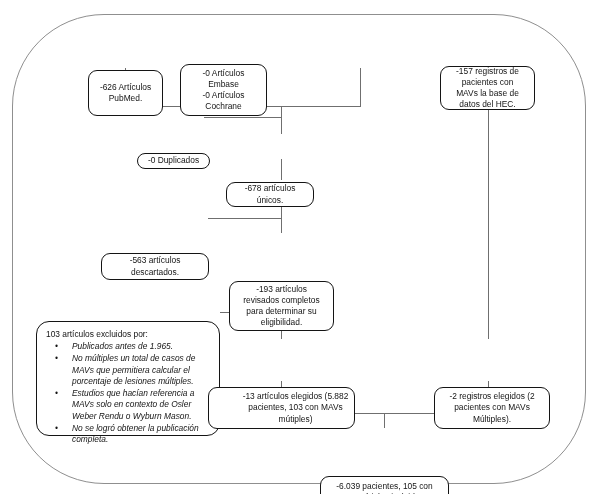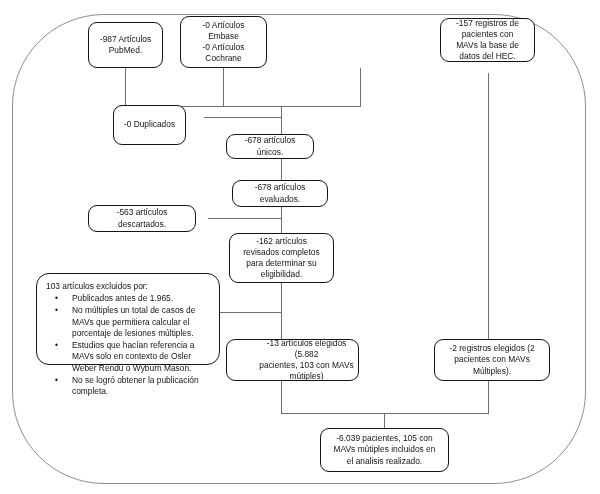--- a/index.html
+++ b/index.html
@@ -38,20 +38,21 @@
     background: #ffffff;
     display: flex;
     align-items: center;
     justify-content: center;
     text-align: center;
     color: #141414;
     font-size: 8.4px;
     line-height: 11.2px;
     padding: 2px 4px;
     z-index: 3;
+    margin-top: 48px;
   }
   .node .txt {
     display: block;
     white-space: pre-line;
   }
   
   .node.listbox {
     display: block;
     padding: 7px 8px 7px 9px;
     text-align: left;
@@ -67,20 +68,21 @@
     margin: 0;
     padding: 0 0 0 22px;
     list-style: none;
   }
   .listbox li {
     position: relative;
     font-size: 8.4px;
     line-height: 11.4px;
     margin: 0 0 0.5px 0;
     padding-left: 4px;
+    font-style: italic;
   }
   .listbox li:before {
     content: "\2022";
     position: absolute;
     left: -13px;
     top: 0;
     font-size: 8.4px;
   }
   
   .ln {
@@ -119,75 +121,71 @@
   <div class="ln h" style="left:220px; top:312px; width:62px;"></div>
 
   <div class="ln v" style="left:488px; top:73px; height:266px;"></div>
 
   <div class="ln v" style="left:281px; top:381px; height:32px;"></div>
   <div class="ln v" style="left:488px; top:381px; height:32px;"></div>
   <div class="ln h" style="left:281px; top:413px; width:208px;"></div>
   <div class="ln v" style="left:384px; top:413px; height:15px;"></div>
 
   <div class="node" style="left:88px; top:22px; width:75px; height:46px;">
-    <span class="txt">-987 Artículos
+    <span class="txt">-626 Artículos
 PubMed.</span>
   </div>
 
   <div class="node" style="left:180px; top:16px; width:87px; height:52px;">
     <span class="txt">-0 Artículos
 Embase
 -0 Artículos
 Cochrane</span>
   </div>
 
 
   <div class="node" style="left:440px; top:18px; width:95px; height:44px;">
     <span class="txt">-157 registros de
 pacientes con
 MAVs la base de
 datos del HEC.</span>
   </div>
 
-  <div class="node" style="left:113px; top:105px; width:73px; height:40px;">
+  <div class="node" style="left:137px; top:105px; width:73px; height:16px;">
     <span class="txt">-0 Duplicados</span>
   </div>
 
   <div class="node" style="left:226px; top:134px; width:88px; height:25px;">
     <span class="txt">-678 artículos únicos.</span>
   </div>
 
-  <div class="node" style="left:232px; top:180px; width:96px; height:27px;">
-    <span class="txt">-678 artículos
-evaluados.</span>
-  </div>
-
-  <div class="node" style="left:88px; top:205px; width:108px; height:27px;">
+
+  <div class="node" style="left:101px; top:205px; width:108px; height:27px;">
     <span class="txt">-563 artículos
 descartados.</span>
   </div>
 
   <div class="node" style="left:229px; top:233px; width:105px; height:50px;">
-    <span class="txt">-162 artículos
+    <span class="txt">-193 artículos
 revisados completos
 para determinar su
 eligibilidad.</span>
   </div>
 
-  <div class="node listbox" style="left:36px; top:273px; width:184px; height:92px;">
+  <div class="node listbox" style="left:36px; top:273px; width:184px; height:115px;">
     <span class="lb-title">103 artículos excluidos por:</span>
     <ul>
       <li>Publicados antes de 1.965.</li>
       <li>No múltiples un total de casos de MAVs que permitiera calcular el porcentaje de lesiones múltiples.</li>
       <li>Estudios que hacían referencia a MAVs solo en contexto de Osler Weber Rendu o Wyburn Mason.</li>
       <li>No se logró obtener la publicación completa.</li>
     </ul>
   </div>
 
-  <div class="node" style="left:226px; top:339px; width:133px; height:42px;padding-left:32px;">
+  <div class="node" style="left:208px; top:339px; width:147px; height:42px;padding-left:32px;">
     <span class="txt">-13 artículos elegidos (5.882
 pacientes, 103 con MAVs
 mútiples)</span>
   </div>
 
   <div class="node" style="left:434px; top:339px; width:116px; height:42px;">
     <span class="txt">-2 registros elegidos (2
 pacientes con MAVs
 Múltiples).</span>
   </div>

